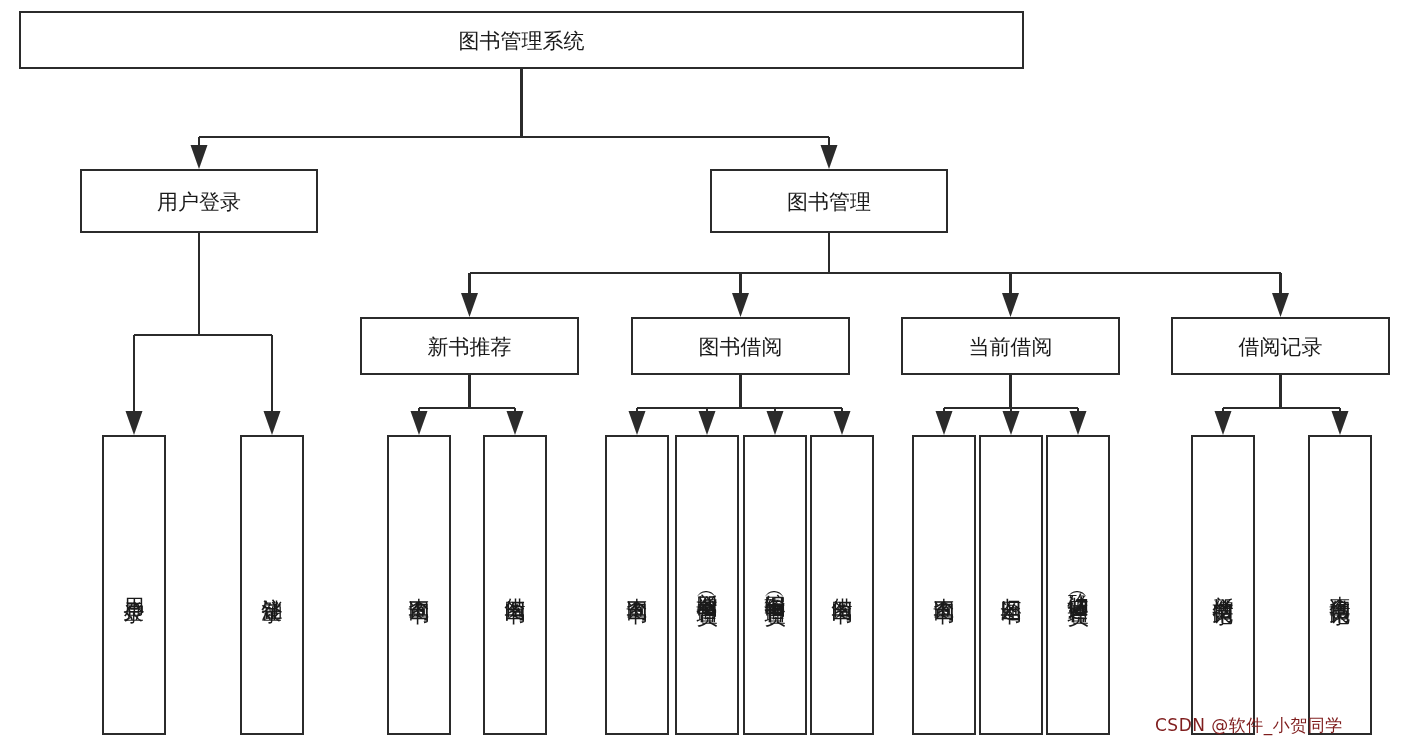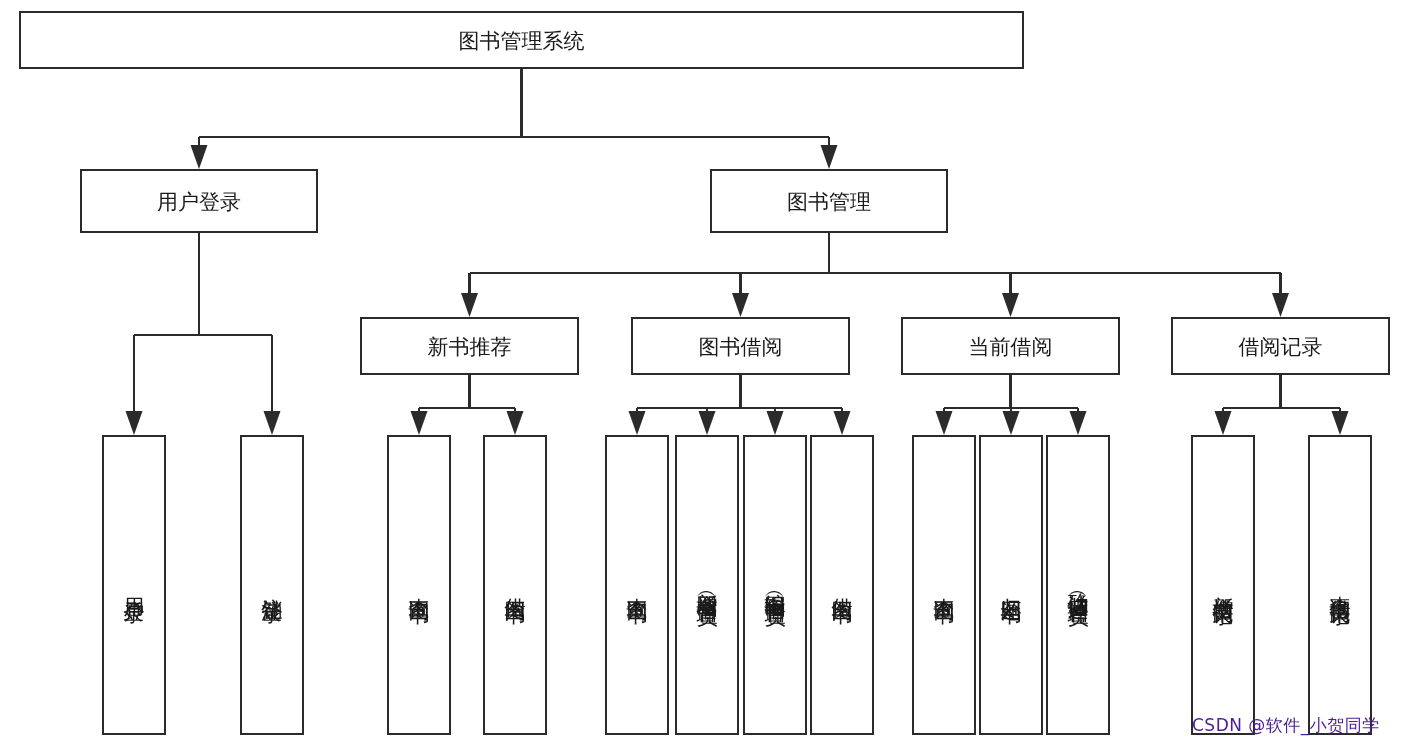--- a/index.html
+++ b/index.html
@@ -219,14 +219,14 @@
         <g>
           <rect class="node-box" x="1192" y="436" width="62" height="298"></rect>
           <text class="node-label-v" x="1223" y="585">新增借阅记录</text>
         </g>
         <g>
           <rect class="node-box" x="1309" y="436" width="62" height="298"></rect>
           <text class="node-label-v" x="1340" y="585">查询借阅记录</text>
         </g>
       </g>
   </svg>
-  <div class="watermark-text" style="left: 1192px; top: 714px; color: #4c1d95;">CSDN @软件_小贺同学</div>
+  <div class="watermark-text" style="left: 1155px; top: 714px; color: #7f1d1d;">CSDN @软件_小贺同学</div>
 </div>
 
 </body></html>

